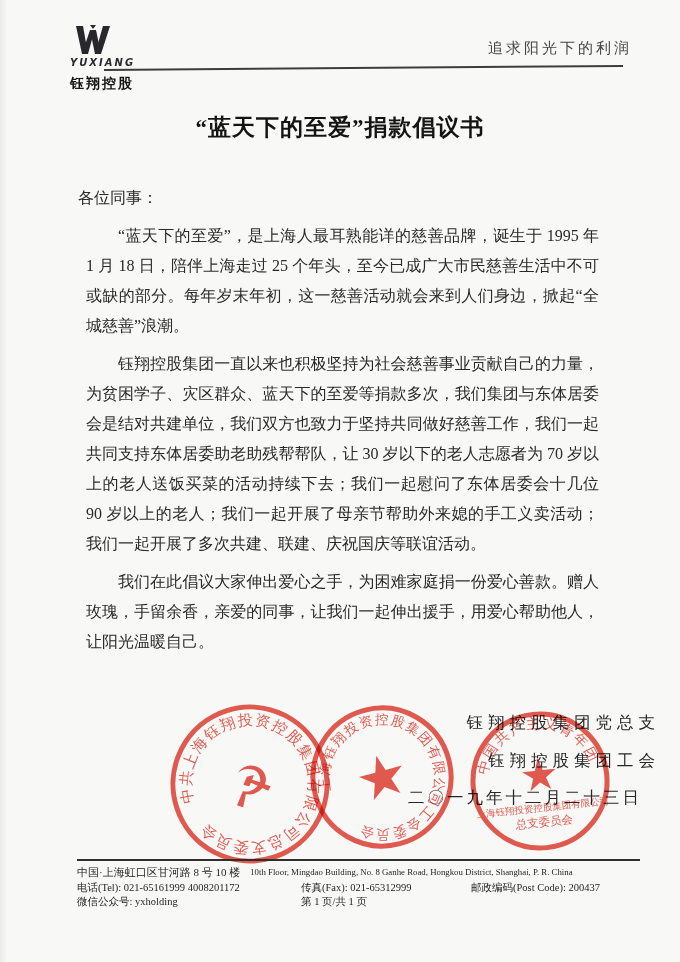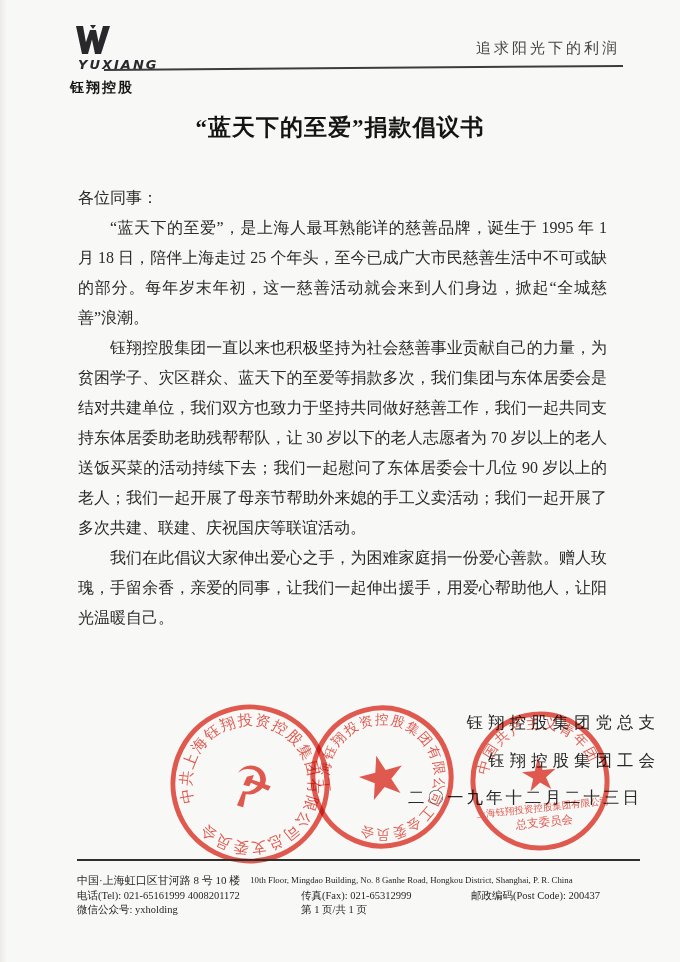--- a/index.html
+++ b/index.html
@@ -11,61 +11,61 @@
   .page{
     position:relative;width:680px;height:962px;overflow:hidden;
     background:linear-gradient(90deg,#eceae7 0,#f8f8f6 7px,#f8f8f6 100%);
     color:#262626;
   }
   
   .logo-group{position:absolute;left:70px;top:24px;width:140px;}
   .logo-mark{display:block;}
   .logo-latin{
     font-family:"DejaVu Sans","Liberation Sans",sans-serif;
-    font-style:italic;font-weight:bold;font-size:13px;letter-spacing:2px;
-    color:#2a2a2e;margin-top:1px;margin-left:8px;
+    font-style:italic;font-weight:bold;font-size:10px;letter-spacing:2px;
+    color:#2a2a2e;margin-top:1px;
   }
   .company-name{
     font-family:Liberation Sans, sans-serif;
     font-weight:bold;font-size:14px;letter-spacing:2px;color:#151515;margin-top:7px;
   }
   .header-rule{
     position:absolute;left:104px;right:57px;top:67px;height:2px;
     background:#3c3c3c;transform:rotate(-0.45deg);
   }
   .slogan{
-    position:absolute;top:39px;right:60px;
+    position:absolute;top:39px;right:48px;
     font-size:15px;letter-spacing:3px;color:#454545;
   }
   
   .doc-title{
     margin:112px 0 0 0;text-align:center;
     font-size:23px;font-weight:bold;letter-spacing:1px;color:#141414;
   }
   .letter-body{
     margin:40px 73px 0 78px;
     font-size:16px;line-height:30px;text-align:justify;color:#2a2a2a;
   }
-  .letter-body p{margin:0;text-indent:2em;font-family:Liberation Serif, serif;}
+  .letter-body p{margin:8px;text-indent:2em;font-family:Liberation Serif, serif;}
   .greeting{text-indent:0;}
   
   .sign-block{
     position:absolute;right:20px;top:704px;text-align:right;
     font-size:16.5px;line-height:37.5px;letter-spacing:5px;color:#272727;
   }
   .sign-date{letter-spacing:3px;padding-right:18px;}
   
   .stamp{position:absolute;mix-blend-mode:multiply;opacity:.84;}
   
   .footer{
     position:absolute;left:77px;right:40px;top:859px;
     border-top:2px solid #2f2f2f;padding-top:4px;
     font-size:10.5px;line-height:14.5px;color:#1f1f1f;
   }
-  .footer-row1{display:flex;align-items:center;margin-top:8px;}
+  .footer-row1{display:flex;align-items:center;}
   .addr-cn{font-size:11px;white-space:nowrap;}
   .addr-en{font-size:8.8px;flex:1;margin-left:10px;white-space:nowrap;}
   .footer-grid{
     display:grid;grid-template-columns:224px 170px 1fr;margin-top:1px;
   }
   .footer-grid .r{text-align:left;}
 </style>
 </head>
 <body>
 

